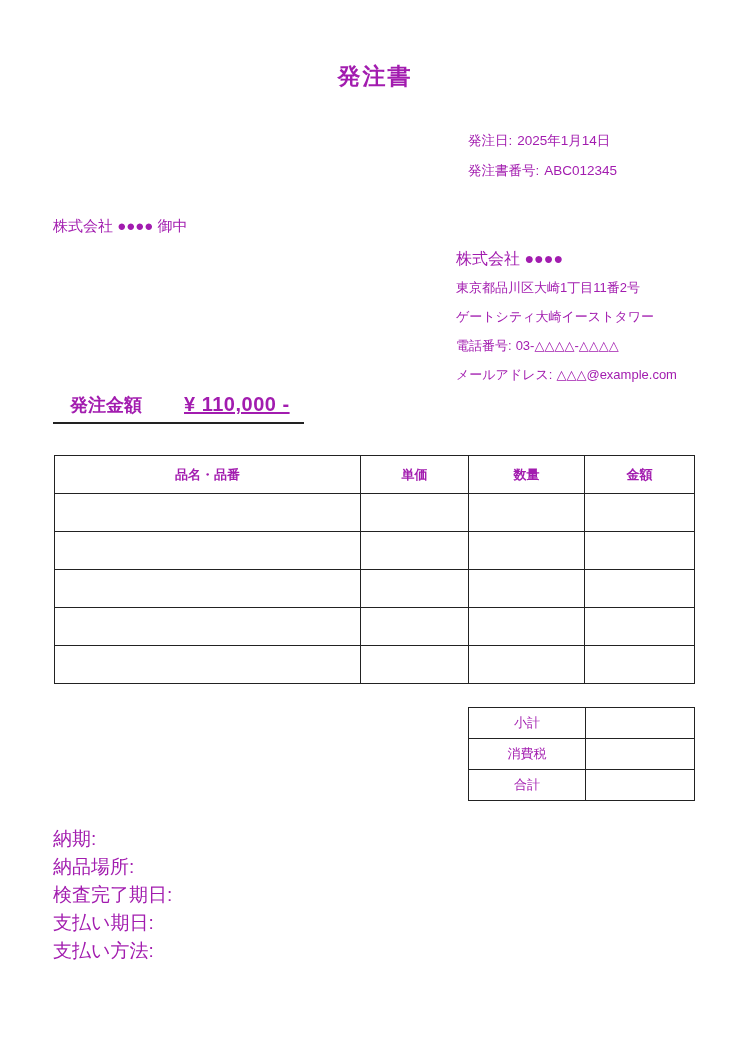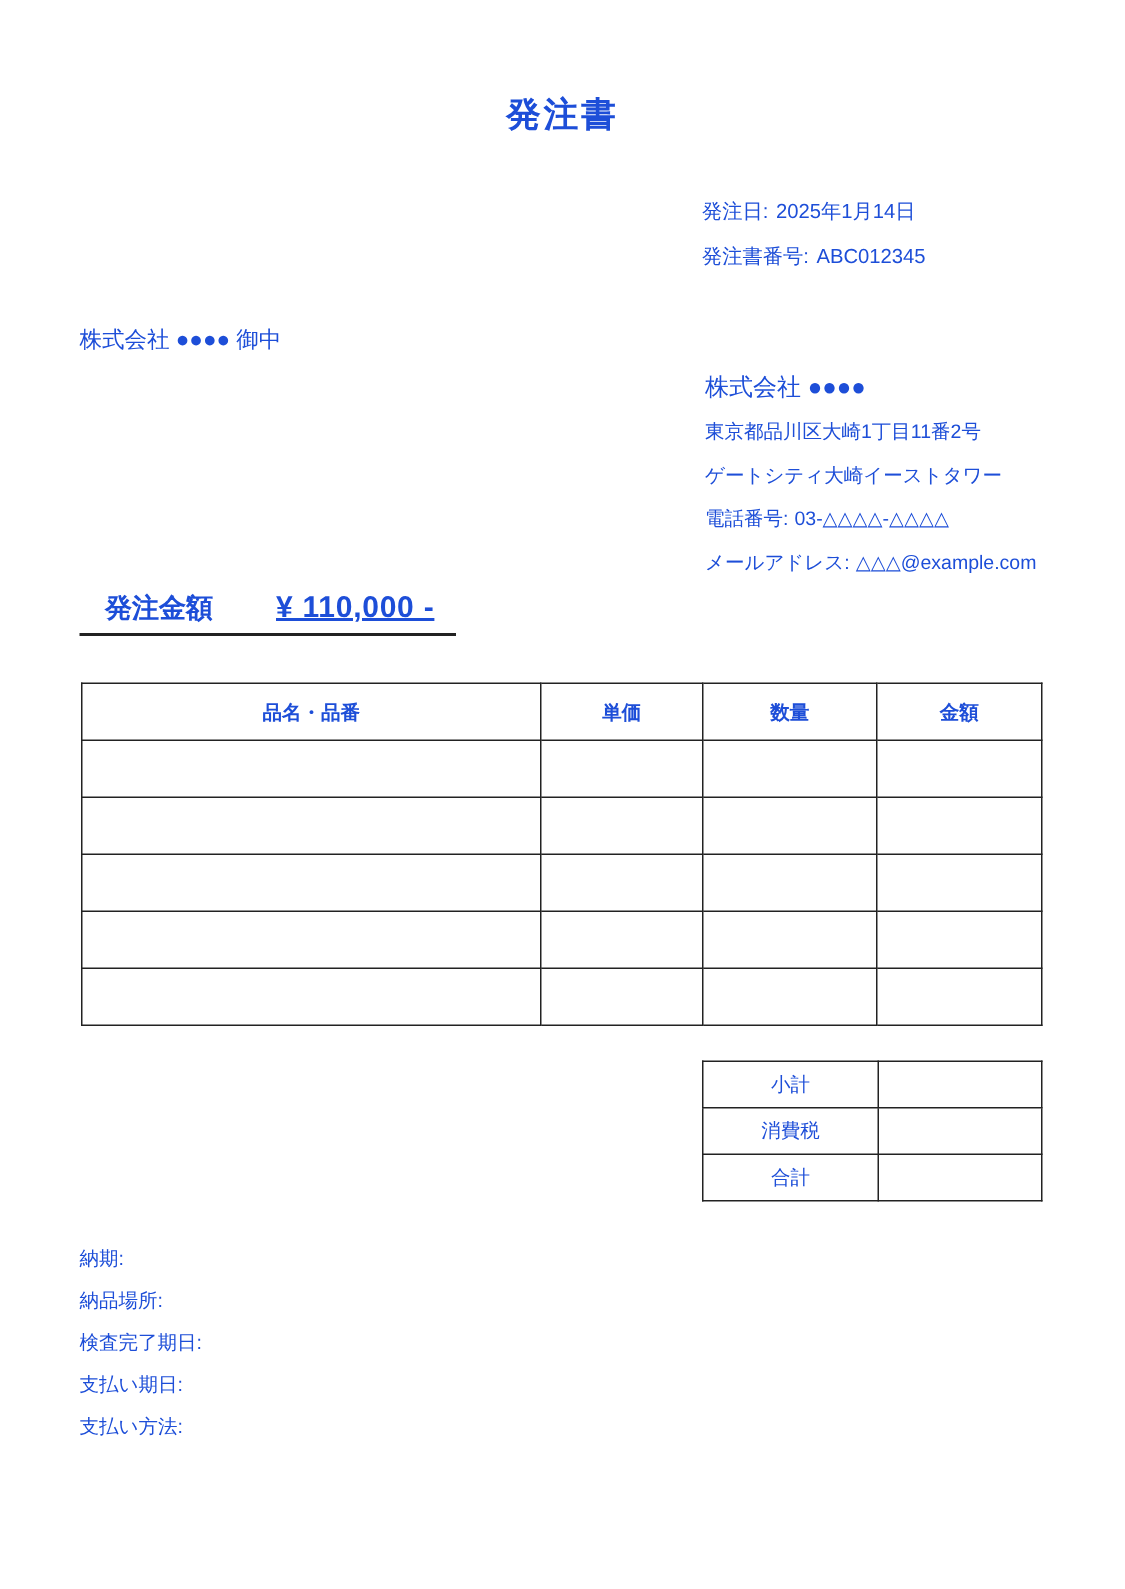--- a/index.html
+++ b/index.html
@@ -5,21 +5,21 @@
   html, body {
     margin: 0;
     padding: 0;
     background: #ffffff;
   }
   .page {
     position: relative;
     width: 750px;
     height: 1059px;
     background: #ffffff;
-    color: #1d4ed8;
+    color: #a21caf;
     font-family: "Liberation Sans", "DejaVu Sans", sans-serif;
     overflow: hidden;
   }
   .doc-title {
     position: absolute;
     top: 61px;
     left: 0;
     right: 0;
     text-align: center;
     font-size: 23px;
@@ -39,21 +39,21 @@
   }
   .meta-line .label { margin-right: 5px; }
   .recipient-line {
     position: absolute;
     left: 53px;
     top: 217px;
     font-size: 15px;
   }
   .issuer-block {
     position: absolute;
-    left: 470px;
+    left: 456px;
     top: 249px;
   }
   .issuer-company {
     font-size: 16px;
     line-height: 20px;
     margin-bottom: 10px;
     white-space: nowrap;
   }
   .issuer-line {
     font-size: 13px;
@@ -107,21 +107,21 @@
     height: 30px;
     font-size: 13px;
     padding: 0;
     vertical-align: middle;
   }
   table.summary td.label-cell { text-align: center; }
   .terms-block {
     position: absolute;
     left: 53px;
     top: 830px;
-    font-size: 13px;
+    font-size: 19px;
   }
   .terms-line {
     line-height: 17px;
     margin-bottom: 11px;
     white-space: nowrap;
   }
 </style>
 </head>
 <body>
 

